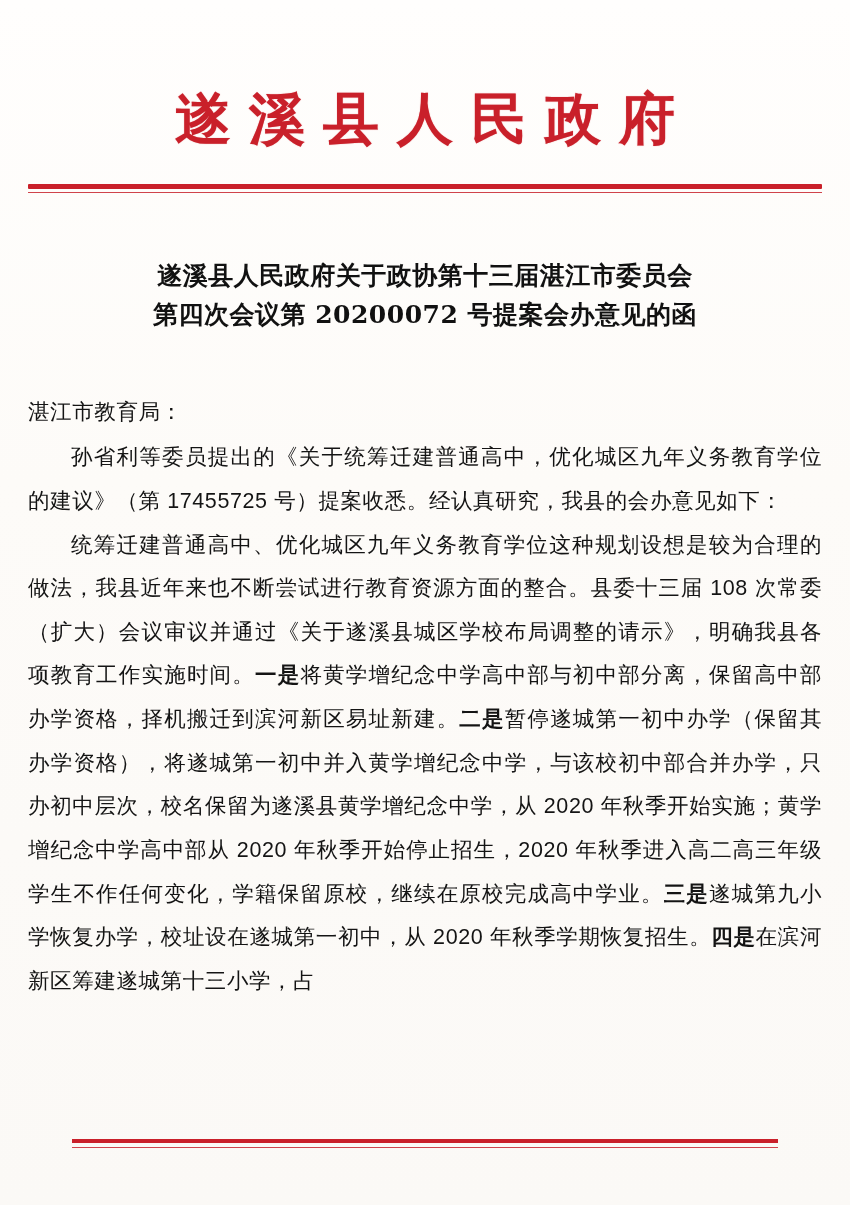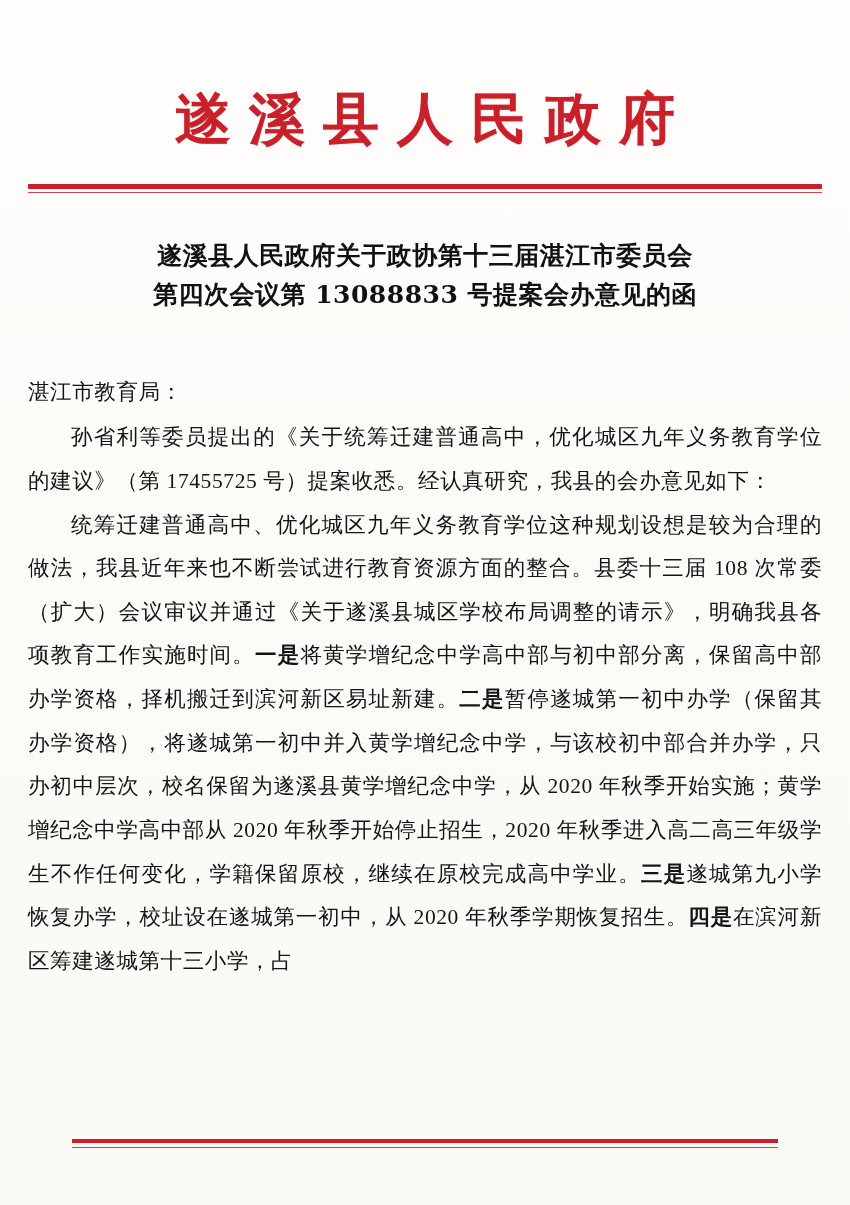--- a/index.html
+++ b/index.html
@@ -57,41 +57,41 @@
     background: #c9202a;
     border-radius: 1px;
   }
   .masthead-rule-thin {
     margin-top: 3px;
     height: 1.5px;
     background: #d0434c;
   }
 
   .doc-title {
-    margin-top: 44px;
+    margin-top: 64px;
     text-align: center;
     font-family: "DejaVu Serif", serif;
     font-weight: bold;
     font-size: 25px;
     line-height: 1.55;
     color: #111111;
     letter-spacing: 0.5px;
   }
   .doc-title .line {
     display: block;
     white-space: nowrap;
   }
 
   .body-block {
     margin-top: 56px;
     font-size: 21.5px;
     line-height: 2.03;
     color: #141414;
     letter-spacing: 0.6px;
-    font-family: Liberation Serif, serif;
+    font-family: Liberation Sans, sans-serif;
   }
   .salutation {
     margin-bottom: 2px;
   }
   .para {
     text-indent: 2em;
     text-align: justify;
     text-justify: inter-ideograph;
   }
   .para b {
@@ -124,21 +124,21 @@
   <div class="content">
 
     <div class="masthead">
       <div class="masthead-title">遂溪县人民政府</div>
     </div>
     <div class="masthead-rule"></div>
     <div class="masthead-rule-thin"></div>
 
     <div class="doc-title">
       <span class="line">遂溪县人民政府关于政协第十三届湛江市委员会</span>
-      <span class="line">第四次会议第 13088833 号提案会办意见的函</span>
+      <span class="line">第四次会议第 20200072 号提案会办意见的函</span>
     </div>
 
     <div class="body-block">
       <div class="salutation">湛江市教育局：</div>
 
       <div class="para">孙省利等委员提出的《关于统筹迁建普通高中，优化城区九年义务教育学位的建议》（第 17455725 号）提案收悉。经认真研究，我县的会办意见如下：</div>
 
       <div class="para">
         <span>统筹迁建普通高中、优化城区九年义务教育学位这种规划设想是较为合理的做法，我县近年来也不断尝试进行教育资源方面的整合。县委十三届 108 次常委（扩大）会议审议并通过《关于遂溪县城区学校布局调整的请示》，明确我县各项教育工作实施时间。</span><b>一是</b><span>将黄学增纪念中学高中部与初中部分离，保留高中部办学资格，择机搬迁到滨河新区易址新建。</span><b>二是</b><span>暂停遂城第一初中办学（保留其办学资格），将遂城第一初中并入黄学增纪念中学，与该校初中部合并办学，只办初中层次，校名保留为遂溪县黄学增纪念中学，从 2020 年秋季开始实施；黄学增纪念中学高中部从 2020 年秋季开始停止招生，2020 年秋季进入高二高三年级学生不作任何变化，学籍保留原校，继续在原校完成高中学业。</span><b>三是</b><span>遂城第九小学恢复办学，校址设在遂城第一初中，从 2020 年秋季学期恢复招生。</span><b>四是</b><span>在滨河新区筹建遂城第十三小学，占</span>
       </div>

